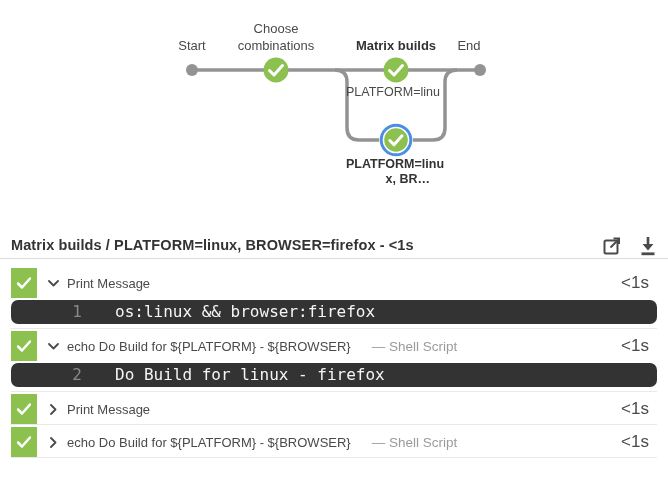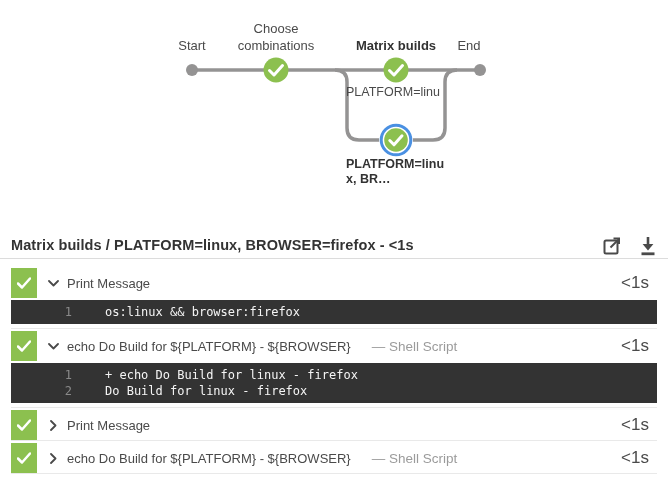--- a/index.html
+++ b/index.html
@@ -32,21 +32,21 @@
     color: var(--text_gray);
   }
   .stage-label span { display: block; white-space: nowrap; }
   .stage-label.emph { font-weight: bold; color: var(--heading_dark); }
   #stage-label-0 { left: 127px; }
   #stage-label-1 { left: 211px; }
   #stage-label-2 { left: 331px; }
   #stage-label-3 { left: 404px; }
   .branch-label {
     position: absolute; left: 346px; width: 84px;
-    text-align: left; font-size: 12.5px; line-height: 15px;
+    text-align: right; font-size: 12.5px; line-height: 15px;
     color: var(--text_gray);
   }
   .branch-label span { display: block; white-space: nowrap; }
   .branch-label.emph { font-weight: bold; color: var(--heading_dark); }
   #branch-label-0 { top: 85px; }
   #branch-label-1 { top: 157px; }
 
   
   .result-bar {
     display: flex; align-items: center;
@@ -73,23 +73,23 @@
     background: #fff; padding: 0 8px 0 11px; min-width: 0;
   }
   .chevron { margin-right: 8px; flex: 0 0 auto; }
   .step.collapsed .chevron { transform: rotate(-90deg); }
   .step-label { font-size: 13px; color: var(--text_gray); white-space: nowrap; }
   .step-meta { font-size: 13.5px; color: var(--muted_gray); margin-left: 21px; white-space: nowrap; }
   .step-meta:empty { margin-left: 0; }
   .step-duration { margin-left: auto; font-size: 17px; color: var(--text_gray); }
   .console {
     background: var(--console_bg); color: var(--console_text);
-    margin-top: 2px; margin-bottom: 4px; padding: 4px 0;
+    margin-top: 2px; margin-bottom: 4px; padding: 4px 10px;
     font-family: "DejaVu Sans Mono", monospace;
-    font-size: 12px; line-height: 16px;
+    font-size: 16px; line-height: 16px; border-radius: 7px;
   }
   .console-line { white-space: pre; }
   .num { display: inline-block; width: 61px; text-align: right; color: var(--line_number_gray); }
   .cmd { padding-left: 33px; }
 </style>
 </head>
 <body>
 
 <div class="app">
 
@@ -191,21 +191,20 @@
       <div class="step-main">
         <svg class="chevron" width="11" height="7" viewBox="0 0 11 7">
           <polyline points="1,1 5.5,5.5 10,1" fill="none" stroke="#4A4A4A" stroke-width="1.8" stroke-linecap="round" stroke-linejoin="round"></polyline>
         </svg>
         <span class="step-label">echo Do Build for ${PLATFORM} - ${BROWSER}</span>
         <span class="step-meta">— Shell Script</span>
         <span class="step-duration">&lt;1s</span>
       </div>
     </div>
     <div class="console">
-  <div class="console-line"><span class="num">1</span><span class="cmd">+ echo Do Build for linux - firefox</span></div>
 
   <div class="console-line"><span class="num">2</span><span class="cmd">Do Build for linux - firefox</span></div>
 </div>
   </div>
 
   <div class="step collapsed">
     <div class="step-header">
       <div class="status-strip">
         <svg class="check" width="14" height="12" viewBox="0 0 14 12">
           <polyline points="1,6.5 5,10.5 13,1.5" fill="none" stroke="#fff" stroke-width="2.5" stroke-linecap="round" stroke-linejoin="round"></polyline>

